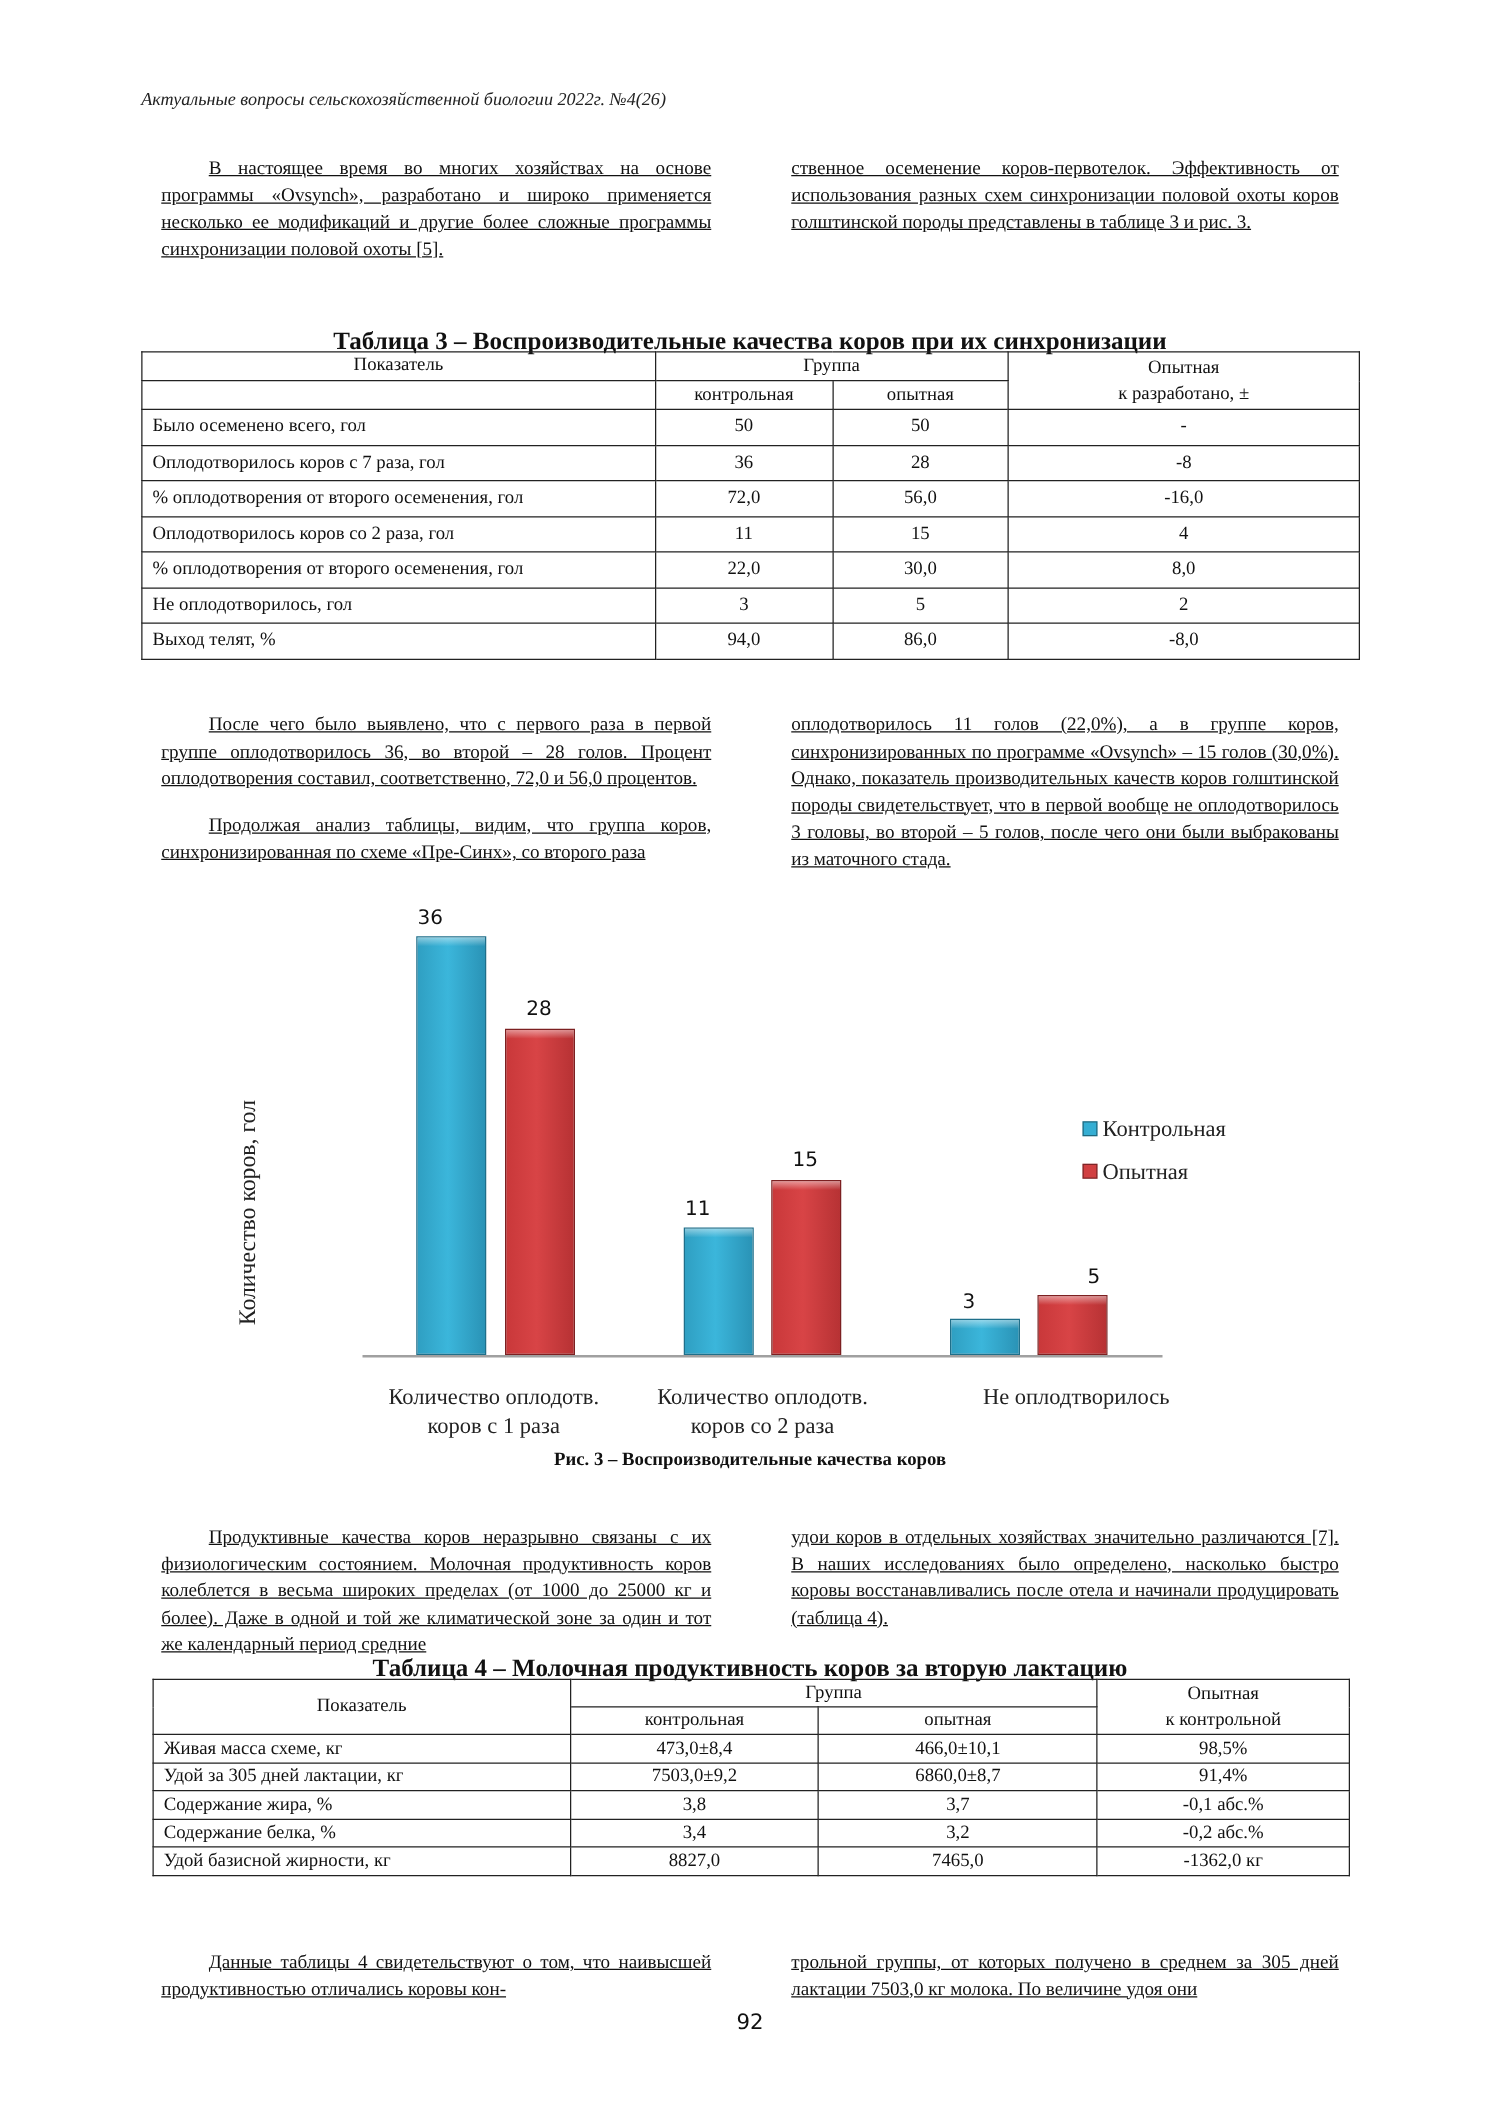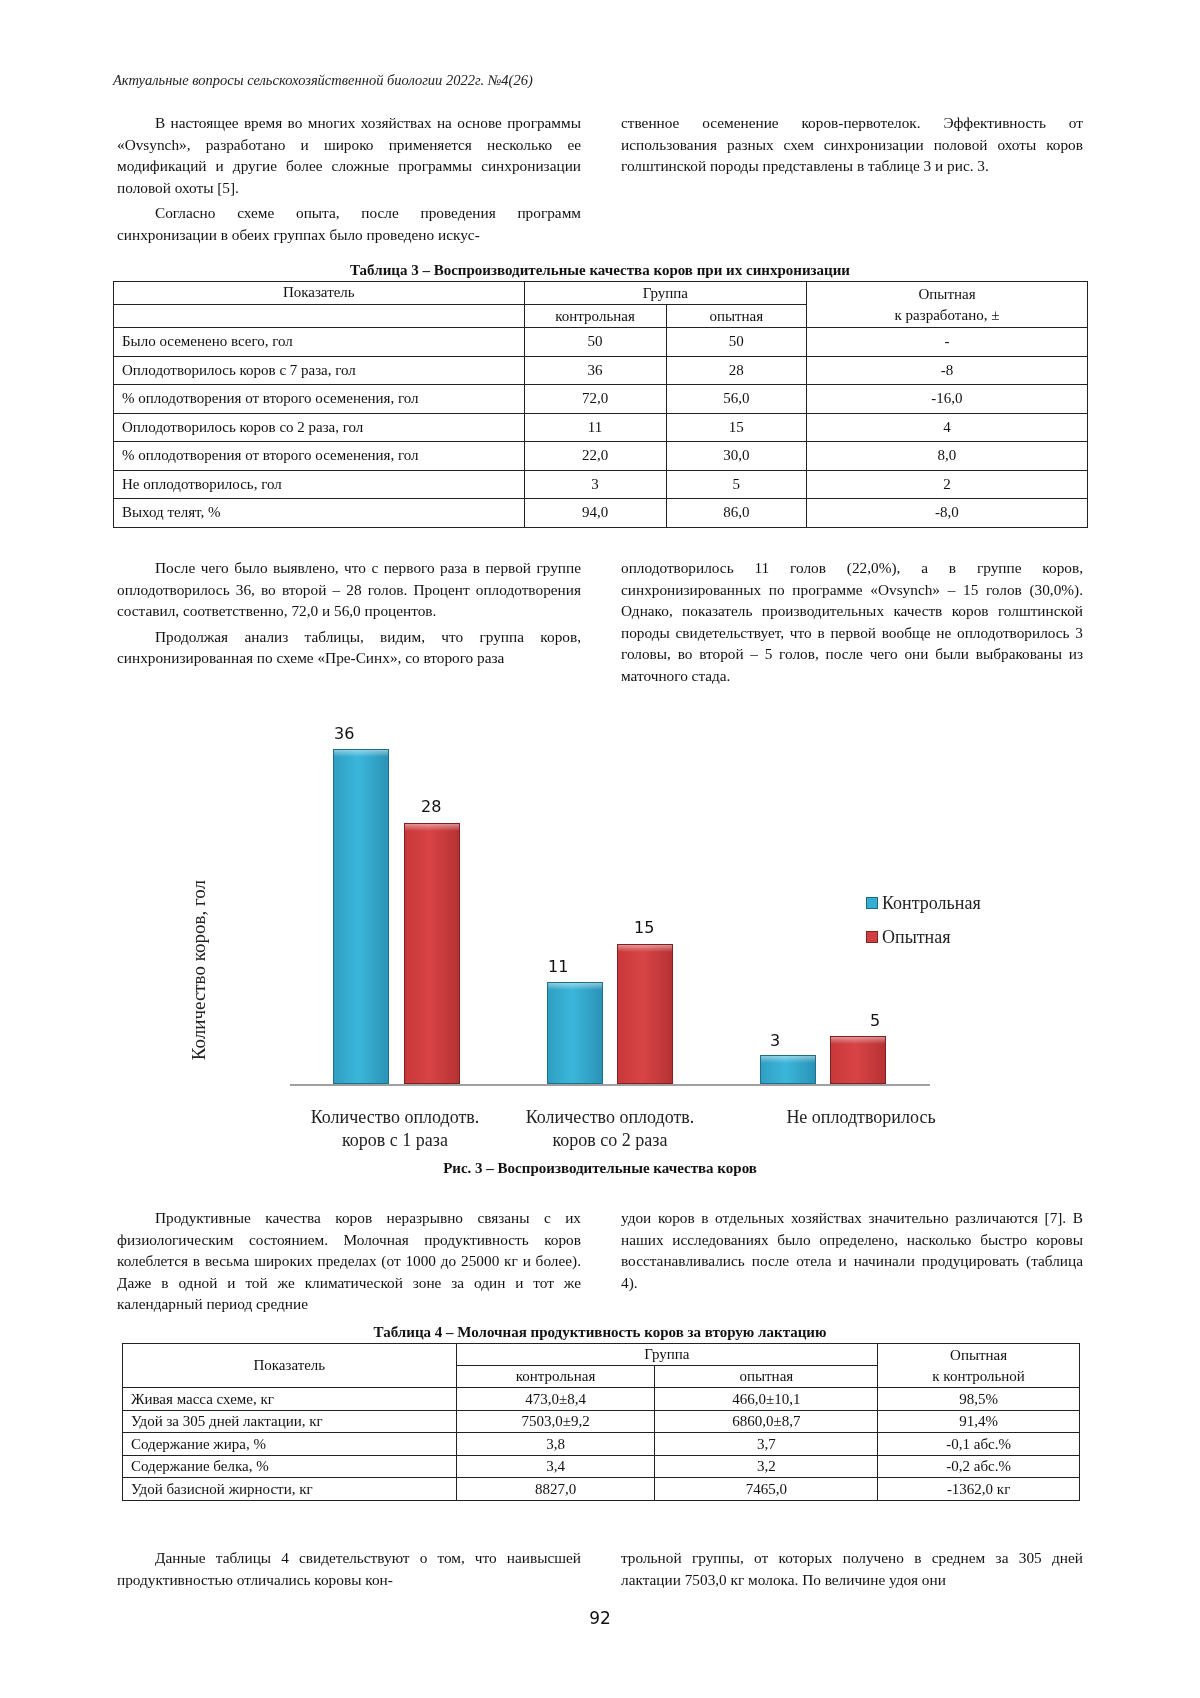--- a/index.html
+++ b/index.html
@@ -1,24 +1,24 @@
 <!DOCTYPE html>
 <html><head>
 <meta charset="utf-8">
 <style>
   html, body { margin:0; padding:0; background:#ffffff; }
   body { width:1200px; height:1698px; position:relative; overflow:hidden; font-family:"Liberation Serif", "DejaVu Serif", serif; color:#111; }
   .abs { position:absolute; }
   .running-head { left:113px; top:72px; font-style:italic; font-size:14.5px; color:#222; }
   .col { position:absolute; font-size:15.3px; line-height:21.5px; text-align:justify; }
-  .col p { margin:4px; text-indent:38px; }
+  .col p { margin:16px; text-indent:38px;text-decoration:underline; }
   .col p.cont { text-indent:0; }
   .col-left { left:113px; width:472px; }
   .col-right { left:617px; width:470px; }
-  .tcap { position:absolute; left:0; width:1200px; text-align:center; font-weight:bold; font-size:15px; }
+  .tcap { position:absolute; left:0; width:1200px; text-align:center; font-weight:bold; font-size:20px; }
   table.data { position:absolute; border-collapse:collapse; font-size:15px; }
   table.data td, table.data th { border:1.5px solid #222; padding:0 8px; font-weight:normal; }
   table.data td.num, table.data th { text-align:center; }
   table.t3 { left:113px; top:281px; width:975px; }
   table.t3 th { height:22px; line-height:20px; }
   table.t3 td { height:27.5px; }
   table.t4 { left:122px; top:1343px; width:958px; }
   table.t4 th { height:21px; line-height:19px; }
   table.t4 td { height:21.5px; line-height:20px; }
   .ylabel { position:absolute; left:188px; top:880px; transform-origin:left top; transform:rotate(-90deg) translate(-100%,0); font-size:19px; color:#222; white-space:nowrap; }
@@ -36,21 +36,20 @@
   .figcap { position:absolute; left:0; width:1200px; top:1160px; text-align:center; font-weight:bold; font-size:15px; }
   .page-num { position:absolute; left:0; width:1200px; top:1608px; text-align:center; font-family:"DejaVu Sans", sans-serif; font-size:17px; }
 </style>
 </head>
 <body>
 
 <div class="abs running-head">Актуальные вопросы сельскохозяйственной биологии 2022г. №4(26)</div>
 
 <div class="col col-left" style="top:108px;">
   <p>В настоящее время во многих хозяйствах на основе программы «Ovsynch», разработано и широко применяется несколько ее модификаций и другие более сложные программы синхронизации половой охоты [5].</p>
-  <p>Согласно схеме опыта, после проведения программ синхронизации в обеих группах было проведено искус-</p>
 </div>
 <div class="col col-right" style="top:108px;">
   <p class="cont">ственное осеменение коров-первотелок. Эффективность от использования разных схем синхронизации половой охоты коров голштинской породы представлены в таблице 3 и рис. 3.</p>
 </div>
 
 <div class="tcap" style="top:262px;">Таблица 3 – Воспроизводительные качества коров при их синхронизации</div>
 <table class="data t3">
   <tbody>
       <tr>
     <th style="width:412px; vertical-align:top;">Показатель</th>

